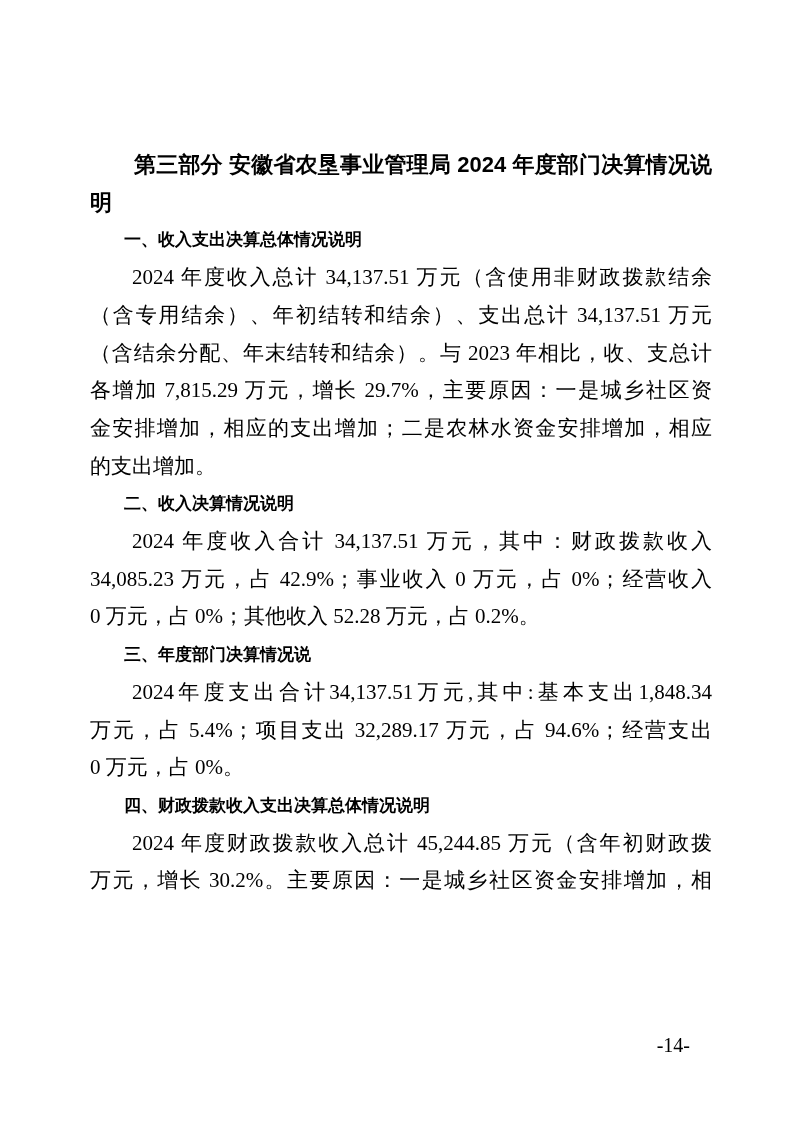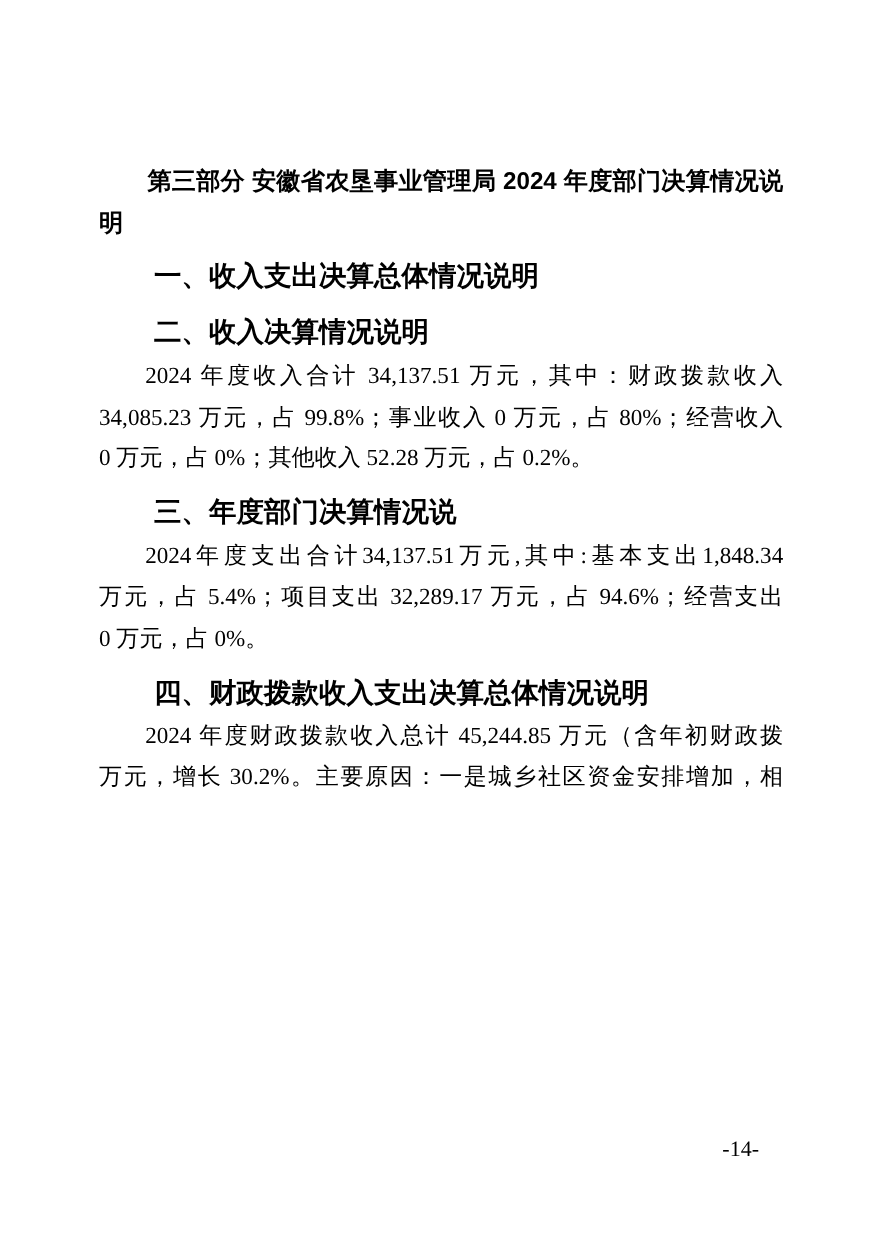--- a/index.html
+++ b/index.html
@@ -39,27 +39,26 @@
   
   .line.ind {
     text-indent: 2em;
   }
   .title-font {
     font-family: "Liberation Sans", "DejaVu Sans", sans-serif;
     font-weight: bold;
     font-size: 22px;
   }
   .heading {
-    font-family: Liberation Mono, monospace;
+    font-family: Liberation Serif, serif;
     font-weight: bold;
-    font-size: 25px;
+    font-size: 17px;
     text-indent: 2em;
     white-space: nowrap;
     overflow: hidden;
-    margin-top: 13px;
   }
   .footer-pagenum {
     position: absolute;
     top: 1032px;
     right: 104px;
     font-family: "Liberation Serif", "DejaVu Serif", serif;
     font-size: 20px;
     line-height: 26px;
   }
 </style>
@@ -68,25 +67,33 @@
 
 <div class="page">
   <div class="content">
 
     <div class="title-font">
       <div class="line j ind">第三部分 安徽省农垦事业管理局 2024 年度部门决算情况说</div>
       <div class="line">明</div>
     </div>
 
     <div class="heading">一、收入支出决算总体情况说明</div>
+    <div>
+      <div class="line j ind">2024 年度收入总计 34,137.51 万元（含使用非财政拨款结余</div>
+      <div class="line j">（含专用结余）、年初结转和结余）、支出总计 34,137.51 万元</div>
+      <div class="line j">（含结余分配、年末结转和结余）。与 2023 年相比，收、支总计</div>
+      <div class="line j">各增加 7,815.29 万元，增长 29.7%，主要原因：一是城乡社区资</div>
+      <div class="line j">金安排增加，相应的支出增加；二是农林水资金安排增加，相应</div>
+      <div class="line">的支出增加。</div>
+    </div>
 
     <div class="heading">二、收入决算情况说明</div>
     <div>
       <div class="line j ind">2024 年度收入合计 34,137.51 万元，其中：财政拨款收入</div>
-      <div class="line j">34,085.23 万元，占 99.8%；事业收入 0 万元，占 80%；经营收入</div>
+      <div class="line j">34,085.23 万元，占 42.9%；事业收入 0 万元，占 0%；经营收入</div>
       <div class="line">0 万元，占 0%；其他收入 52.28 万元，占 0.2%。</div>
     </div>
 
     <div class="heading">三、年度部门决算情况说</div>
     <div>
       <div class="line j ind">2024年度支出合计34,137.51万元,其中:基本支出1,848.34</div>
       <div class="line j">万元，占 5.4%；项目支出 32,289.17 万元，占 94.6%；经营支出</div>
       <div class="line">0 万元，占 0%。</div>
     </div>
 

